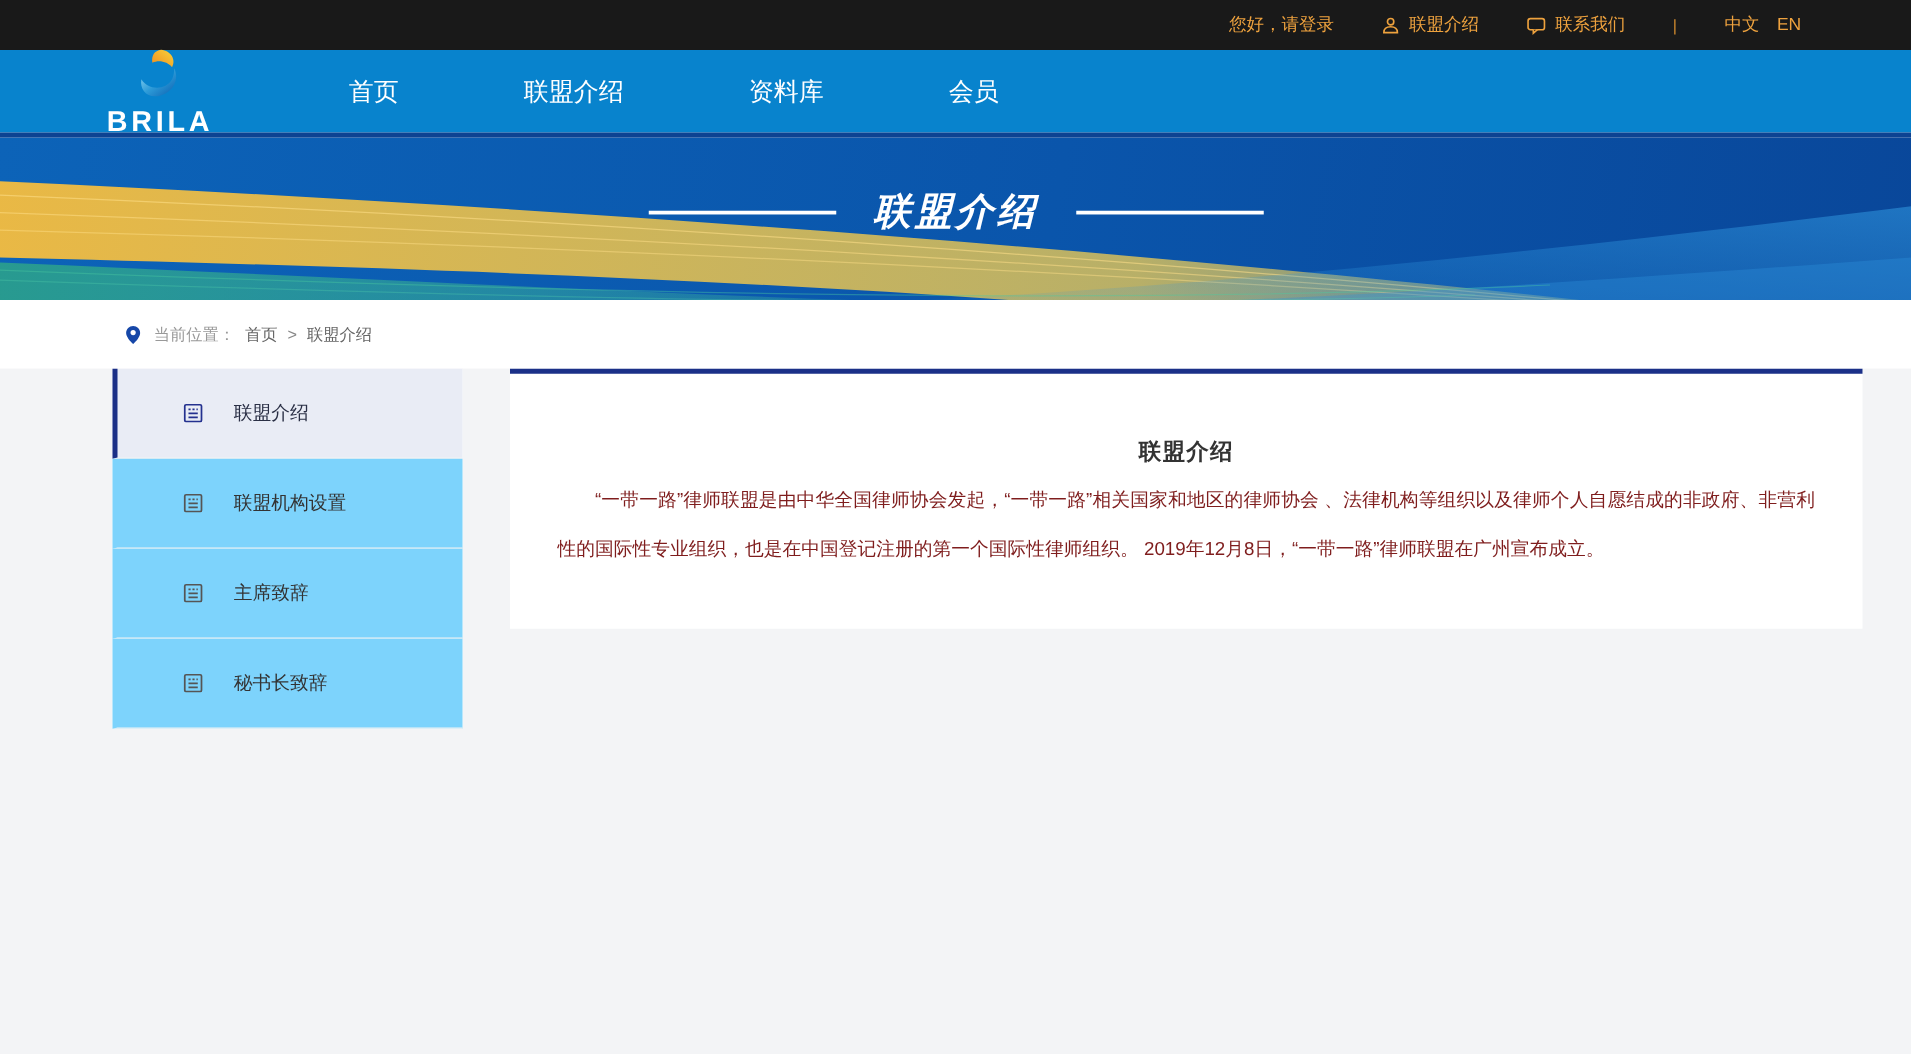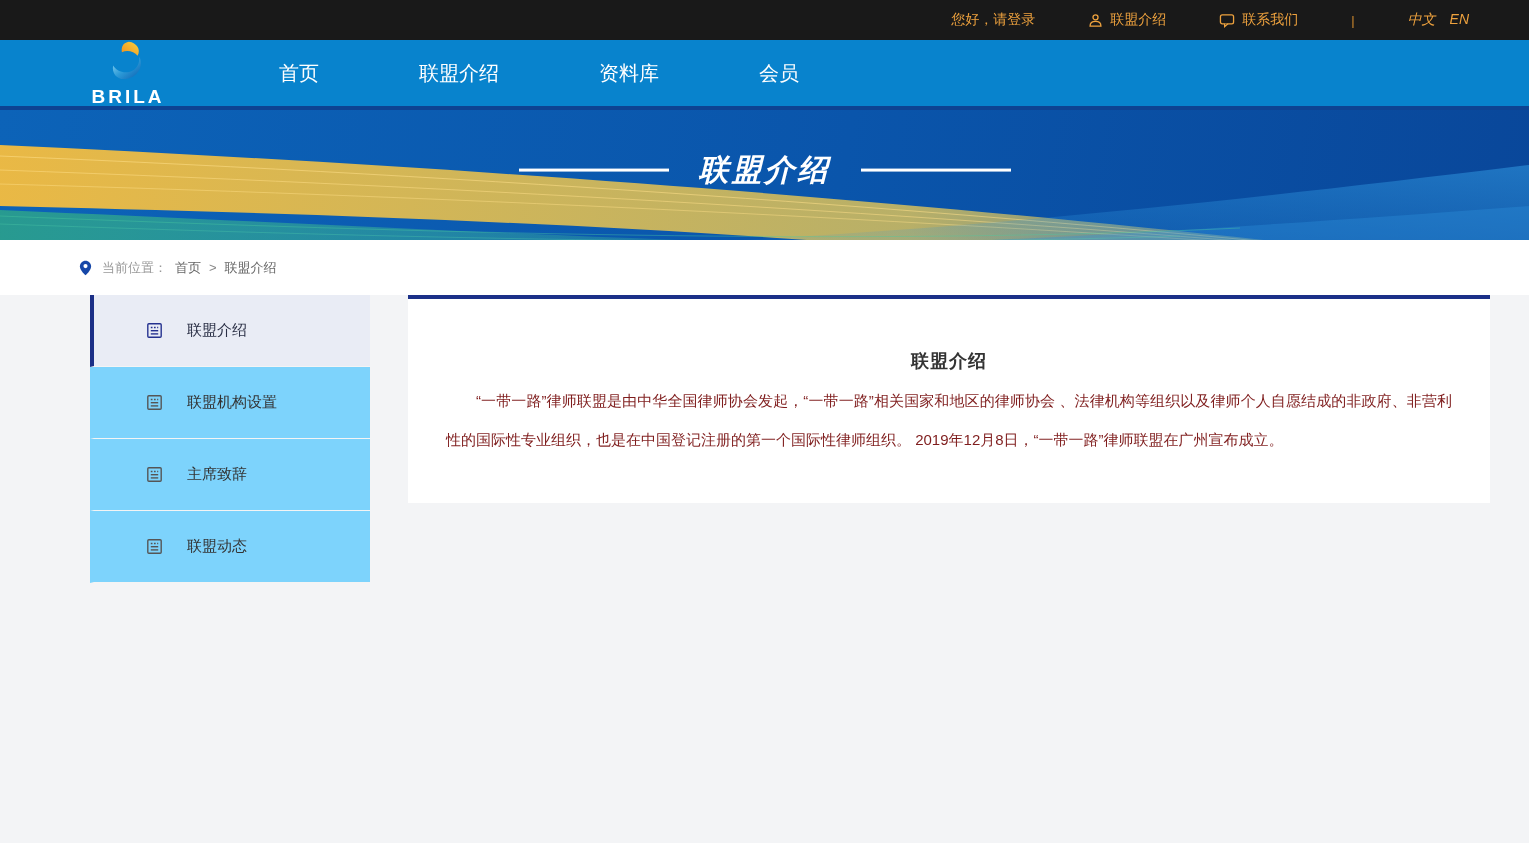--- a/index.html
+++ b/index.html
@@ -7,41 +7,41 @@
   body {
     font-family:"Liberation Sans","DejaVu Sans",sans-serif;
     background:#F3F4F6;
     color:#333;
   }
 
   
   .topbar {
     height:40px; background:#191919;
     display:flex; align-items:center; justify-content:flex-end;
-    padding-right:60px; gap:53px;
+    padding-right:88px; gap:38px;
     font-size:14px; color:#EEA23E;
   }
   .topbar .tb-item { display:flex; align-items:center; gap:7px; cursor:pointer; white-space:nowrap; }
   .topbar .tb-divider { color:#D08A2E; font-size:13px; }
-  .topbar .lang { display:flex; gap:14px;font-style:italic; }
+  .topbar .lang { display:flex; gap:14px; }
   .tb-icon svg { display:block; }
 
   
   .navbar {
     height:66px; background:#0883CD;
     display:flex; align-items:center;
     position:relative;
   }
   .brand {
     margin-left:80px; width:96px;
     display:flex; flex-direction:column; align-items:center;
     cursor:pointer;
   }
   .brand-name {
-    color:#fff; font-size:19px; font-weight:bold; letter-spacing:3px; line-height:1;
+    color:#fff; font-size:23px; font-weight:bold; letter-spacing:3px; line-height:1;
     margin-top:1px;
   }
   .nav-links {
     display:flex; align-items:center; gap:100px; margin-left:103px;
   }
   .nav-link {
     color:#fff; font-size:20px; white-space:nowrap; cursor:pointer;
   }
 
   
@@ -55,21 +55,21 @@
     position:absolute; left:0; right:0; top:50%; transform:translateY(-62%);
     display:flex; align-items:center; justify-content:center; gap:30px;
   }
   .banner-line { width:150px; height:3px; background:#fff; }
   .banner-title {
     color:#fff; font-size:30px; font-weight:bold; font-style:italic;
     letter-spacing:3px; white-space:nowrap;
   }
 
   
-  .crumb-strip { background:#FFFFFF; height:55px; display:flex; align-items:center; padding-left:79px;text-align:center; }
+  .crumb-strip { background:#FFFFFF; height:55px; display:flex; align-items:center; padding-left:100px;text-align:center; }
   .crumb { display:flex; align-items:center; gap:8px; font-size:13px; color:#999; }
   .crumb .pin { display:flex; margin-right:2px; }
   .crumb a { color:#666; text-decoration:none; cursor:pointer; }
   .crumb .sep { color:#888; }
   .crumb .cur { color:#666; }
 
   
   .content {
     display:flex; align-items:flex-start;
     padding:0 39px 0 90px;
@@ -260,21 +260,21 @@
     </li>
     <li class="side-item">
       <span class="doc-icon">
         <svg width="17" height="17" viewBox="0 0 16 16" fill="none" stroke="currentColor" stroke-width="1.3">
           <rect x="1.7" y="1.7" width="12.6" height="12.6" rx="1"></rect>
           <line x1="4.5" y1="5.2" x2="11.5" y2="5.2" stroke-dasharray="1.6 1.4"></line>
           <line x1="4.5" y1="8.2" x2="11.5" y2="8.2"></line>
           <line x1="4.5" y1="11.2" x2="11.5" y2="11.2"></line>
         </svg>
       </span>
-      <span class="side-label">联盟动态</span>
+      <span class="side-label">秘书长致辞</span>
     </li>
   </ul>
 
   <div class="main-card">
     <h2 class="main-title">联盟介绍</h2>
     <p class="main-para">“一带一路”律师联盟是由中华全国律师协会发起，“一带一路”相关国家和地区的律师协会 、法律机构等组织以及律师个人自愿结成的非政府、非营利性的国际性专业组织，也是在中国登记注册的第一个国际性律师组织。 2019年12月8日，“一带一路”律师联盟在广州宣布成立。</p>
   </div>
 
 </div>
 

